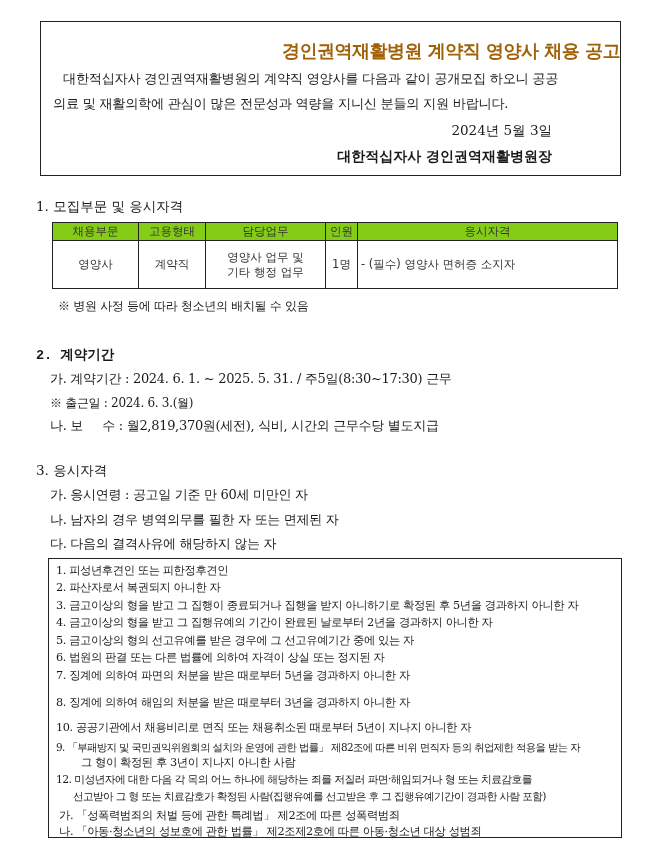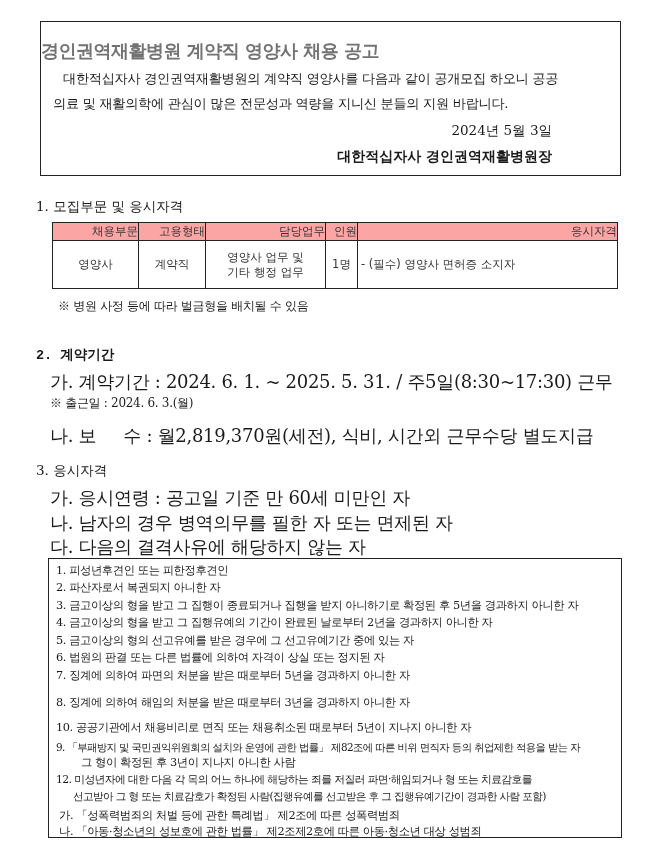--- a/index.html
+++ b/index.html
@@ -1,35 +1,35 @@
 <!DOCTYPE html>
 <html><head>
 <meta charset="utf-8">
 <style>
   html, body { margin:0; padding:0; background:#ffffff; }
   body { width:665px; height:852px; position:relative; overflow:hidden;
          font-family:"DejaVu Serif","Liberation Serif",serif; color:#1a1a1a; }
   .abs { position:absolute; white-space:nowrap; }
   .header-box { position:absolute; left:40px; top:21px; width:581px; height:155px;
                 border:1px solid #222; box-sizing:border-box; }
-  .title { position:absolute; left:0; right:0; top:17px; text-align:left;
+  .title { position:absolute; left:0; right:0; top:17px; text-align:right;
            font-family:"DejaVu Sans","Liberation Sans",sans-serif; font-weight:bold;
-           font-size:18px; color:#737373; letter-spacing:-0.5px; }
+           font-size:18px; color:#a16207; letter-spacing:-0.5px; }
   .intro { position:absolute; left:12px; right:10px; top:44px; font-size:13.2px;
            line-height:25px; letter-spacing:-0.3px; white-space:normal; }
   .intro .indent { display:inline-block; width:10px; }
   .date { position:absolute; right:68px; top:100px; font-size:13.5px; }
   .signer { position:absolute; right:68px; top:126px; font-size:14px; font-weight:bold; }
   .sec-title { font-size:13.5px; font-family:"DejaVu Serif","Liberation Serif",serif; }
   .sec-title.bold { font-weight:bold;font-family:Liberation Mono, monospace; }
-  .line { font-size:18px; letter-spacing:-0.3px; }
+  .line { font-size:13px; letter-spacing:-0.3px; }
   table.recruit { position:absolute; left:52px; top:222px; width:566px; border-collapse:collapse;
                   font-size:11.5px; font-family:"DejaVu Sans","Liberation Sans",sans-serif; }
   table.recruit th, table.recruit td { border:1px solid #222; padding:0; text-align:center; }
-  table.recruit th { background:#fca5a5; font-weight:normal; height:17px; color:#333;text-align:right; }
+  table.recruit th { background:#84cc16; font-weight:normal; height:17px; color:#333; }
   table.recruit td { height:47px; color:#333; }
   table.recruit td.left { text-align:left; padding-left:3px; }
   .dq-box { position:absolute; left:48px; top:558px; width:574px; height:280px;
             border:1px solid #222; box-sizing:border-box; }
   .dq-item { position:absolute; left:7px; font-size:11.3px; letter-spacing:-0.4px;
              white-space:nowrap; color:#1a1a1a; }
 </style>
 </head>
 <body>
 
@@ -69,26 +69,26 @@
       <td>
         <span>영양사 업무 및</span><br>
         <span>기타 행정 업무</span>
       </td>
       <td>1명</td>
       <td class="left">- (필수) 영양사 면허증 소지자</td>
     </tr>
   </tbody>
 </table>
 
-<div class="abs line" style="left:58px; top:298px; font-size:12px;">※ 병원 사정 등에 따라 벌금형을 배치될 수 있음</div>
+<div class="abs line" style="left:58px; top:298px; font-size:12px;">※ 병원 사정 등에 따라 청소년의 배치될 수 있음</div>
 
 <div class="abs sec-title bold" style="left:36px; top:346px;">2. 계약기간</div>
 <div class="abs line" style="left:50px; top:370px;">가. 계약기간 : 2024. 6. 1. ~ 2025. 5. 31. / 주5일(8:30~17:30) 근무</div>
 <div class="abs line" style="left:50px; top:395px; font-size:12px;">※ 출근일 : 2024. 6. 3.(월)</div>
-<div class="abs line" style="left:50px; top:417px;margin-top:7px;">
+<div class="abs line" style="left:50px; top:417px;">
   <span style="white-space:pre;">나. 보     수 :</span>
   <span>월2,819,370원(세전), 식비, 시간외 근무수당 별도지급</span>
 </div>
 
 <div class="abs sec-title" style="left:36px; top:462px;">3. 응시자격</div>
 <div class="abs line" style="left:50px; top:486px;">가. 응시연령 : 공고일 기준 만 60세 미만인 자</div>
 <div class="abs line" style="left:50px; top:511px;">나. 남자의 경우 병역의무를 필한 자 또는 면제된 자</div>
 <div class="abs line" style="left:50px; top:535px;">다. 다음의 결격사유에 해당하지 않는 자</div>
 
 <div class="dq-box">

